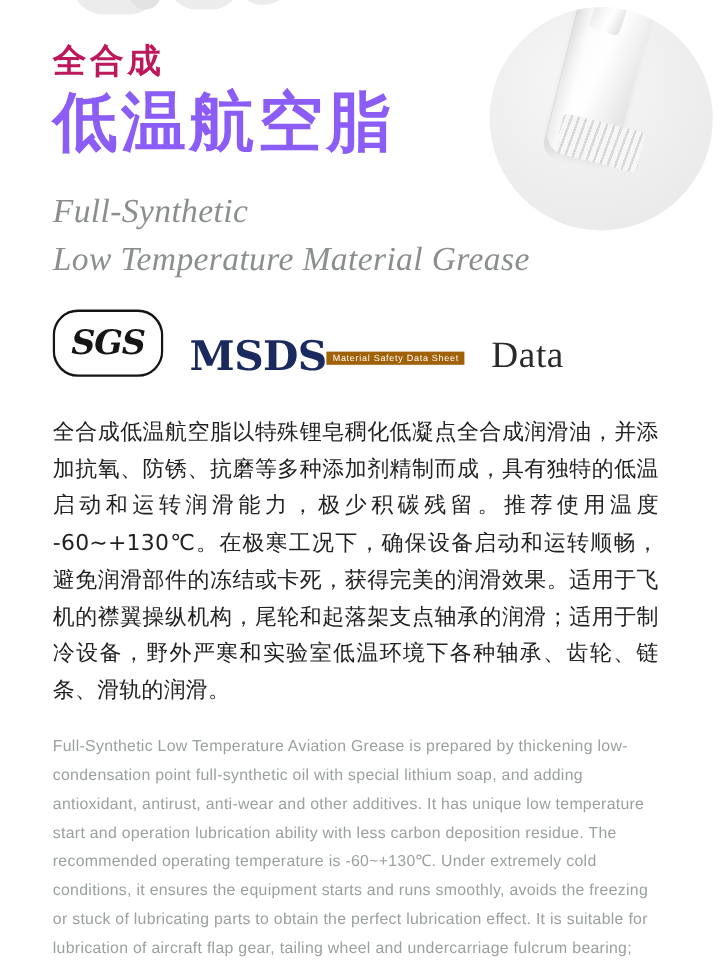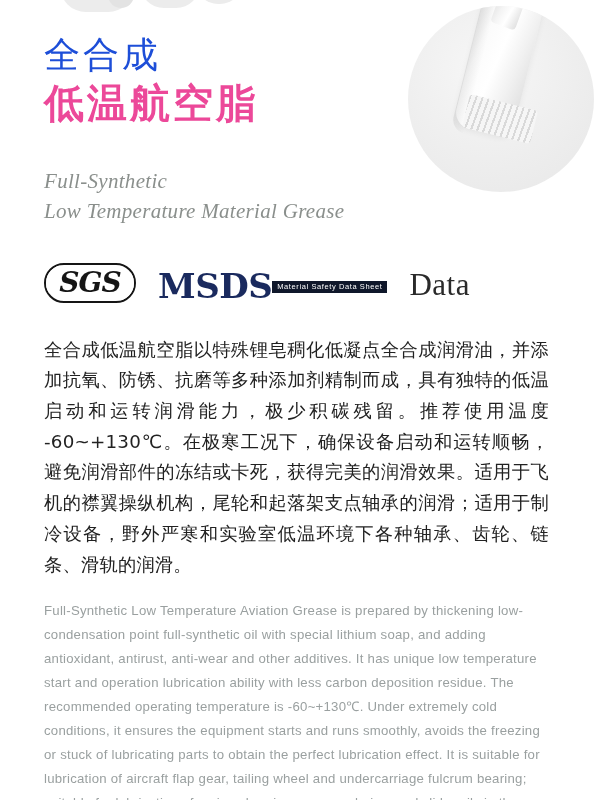--- a/index.html
+++ b/index.html
@@ -87,59 +87,59 @@
   
   .content {
     position: absolute;
     left: 44px;
     top: 34px;
     width: 512px;
   }
 
   .title-cn-1 {
     font-family: "DejaVu Sans", sans-serif;
-    font-size: 36px;
-    font-weight: normal;
+    font-size: 28px;
+    font-weight: bold;
     letter-spacing: 3px;
-    color: #1d4ed8;
+    color: #be185d;
     line-height: 1.18;
     margin: 0;
   }
   .title-cn-2 {
     font-family: Liberation Sans, sans-serif;
-    font-size: 40px;
+    font-size: 54px;
     font-weight: bold;
     letter-spacing: 3px;
-    color: #ec4899;
+    color: #8b5cf6;
     line-height: 1.18;
     margin: 4px 0 0 0;
   }
 
   .title-en {
-    margin-top: 38px;
+    margin-top: 22px;
     font-family: "Liberation Serif", serif;
     font-style: italic;
-    font-size: 21px;
+    font-size: 28px;
     color: #8a8f8c;
     line-height: 1.45;
     letter-spacing: 0.3px;
   }
 
   
   .certs {
     margin-top: 26px;
     display: flex;
     align-items: flex-end;
     gap: 22px;
     height: 50px;
   }
   .sgs-badge {
     position: relative;
     width: 92px;
-    height: 40px;
+    height: 56px;
     border: 2.5px solid #151515;
     border-radius: 21px;
     display: flex;
     align-items: center;
     justify-content: center;
     overflow: hidden;
   }
   .sgs-badge .sgs-text {
     font-family: "DejaVu Serif", serif;
     font-weight: bold;
@@ -176,21 +176,21 @@
   }
   .msds-main {
     font-family: "DejaVu Serif", serif;
     font-weight: bold;
     font-size: 34px;
     letter-spacing: -0.5px;
     color: #1a2a5e;
   }
   .msds-sub {
     margin-top: 3px;
-    background: #0f172a;
+    background: #a16207;
     color: #ffffff;
     font-family: "Liberation Sans", sans-serif;
     font-size: 7.5px;
     letter-spacing: 0.6px;
     padding: 2px 5px 2px 5px;
     white-space: nowrap;
   }
 
   .rohs {
     font-family: "Liberation Serif", serif;

